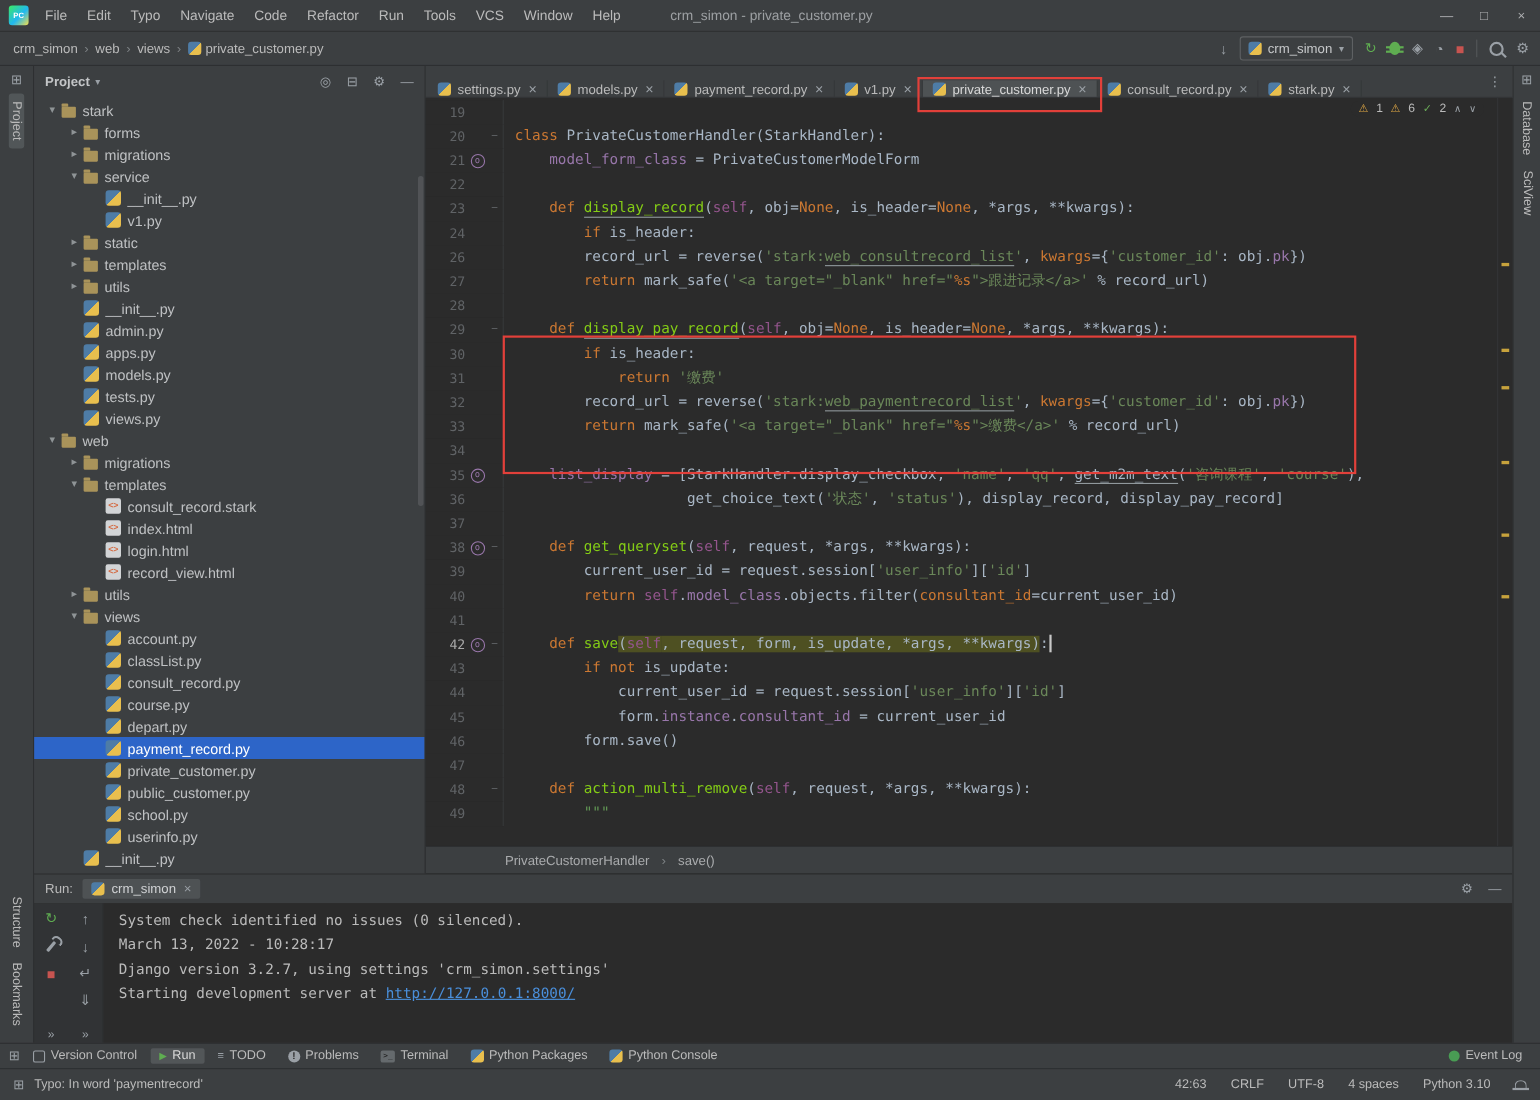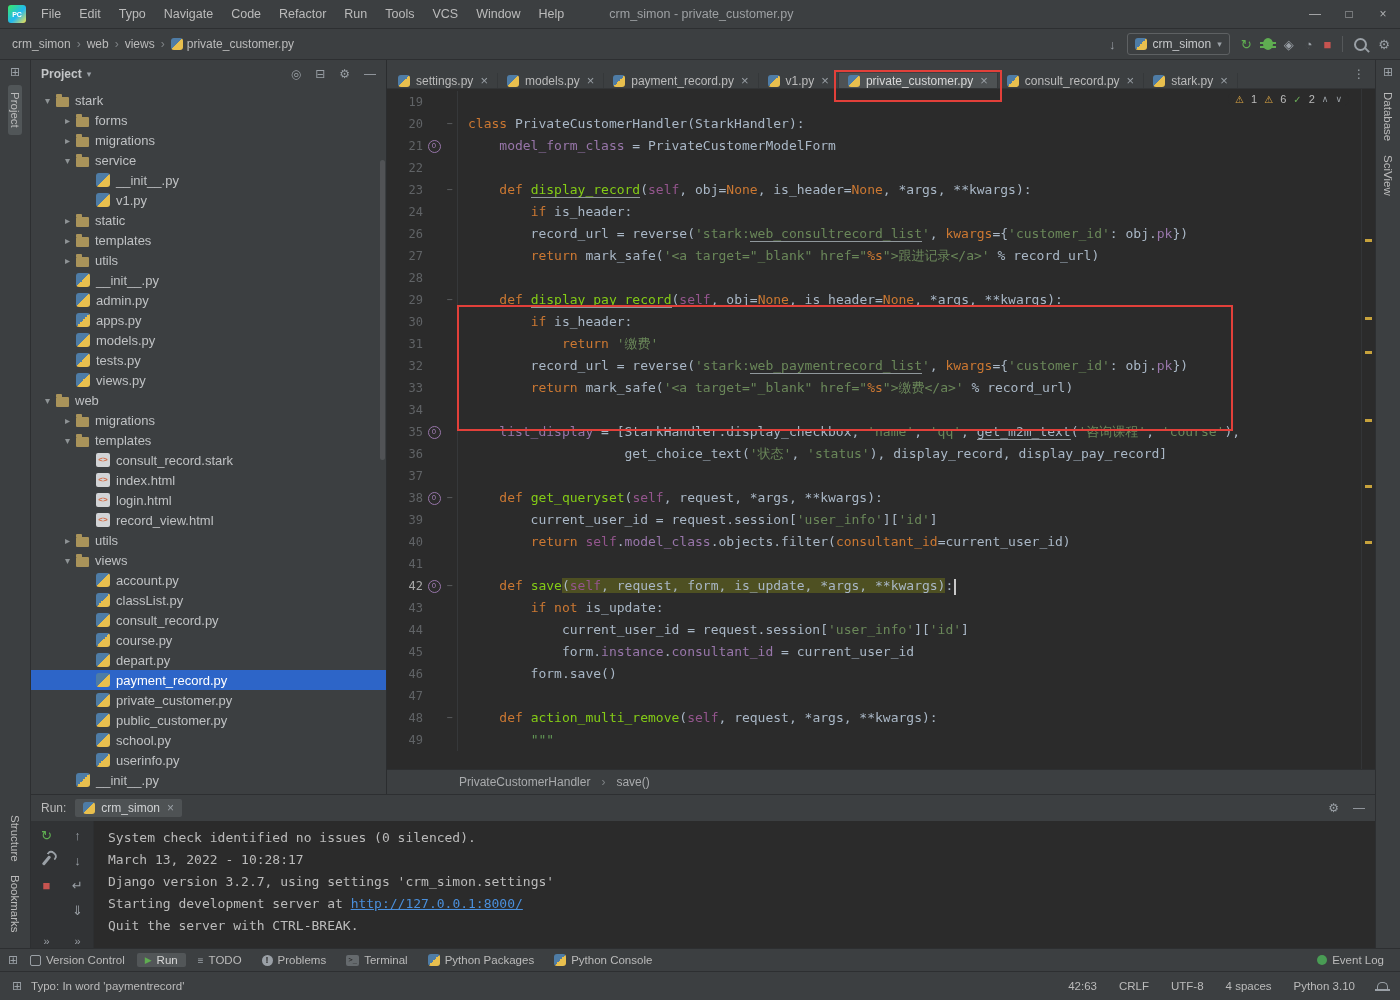--- a/index.html
+++ b/index.html
@@ -750,21 +750,20 @@
               <span class="rt-icon">↵</span>
               <span class="rt-icon">⇓</span>
               <span class="rt-bottom">»</span>
             </div>
           </div>
           <div class="console">
               <div class="conline">System check identified no issues (0 silenced).</div>
               <div class="conline">March 13, 2022 - 10:28:17</div>
               <div class="conline">Django version 3.2.7, using settings 'crm_simon.settings'</div>
               <div class="conline">Starting development server at <a class="conlink">http://127.0.0.1:8000/</a></div>
-              <div class="conline">Quit the server with CTRL-BREAK.</div>
             </div>
         </div>
       </div>
     </div>
 
     <div class="right-strip">
       <span class="strip-icon">⊞</span>
       <span style="display:flex;flex-direction:column;align-items:center;">
           <span class="vlabel">Database</span>
           <span class="vlabel">SciView</span>

